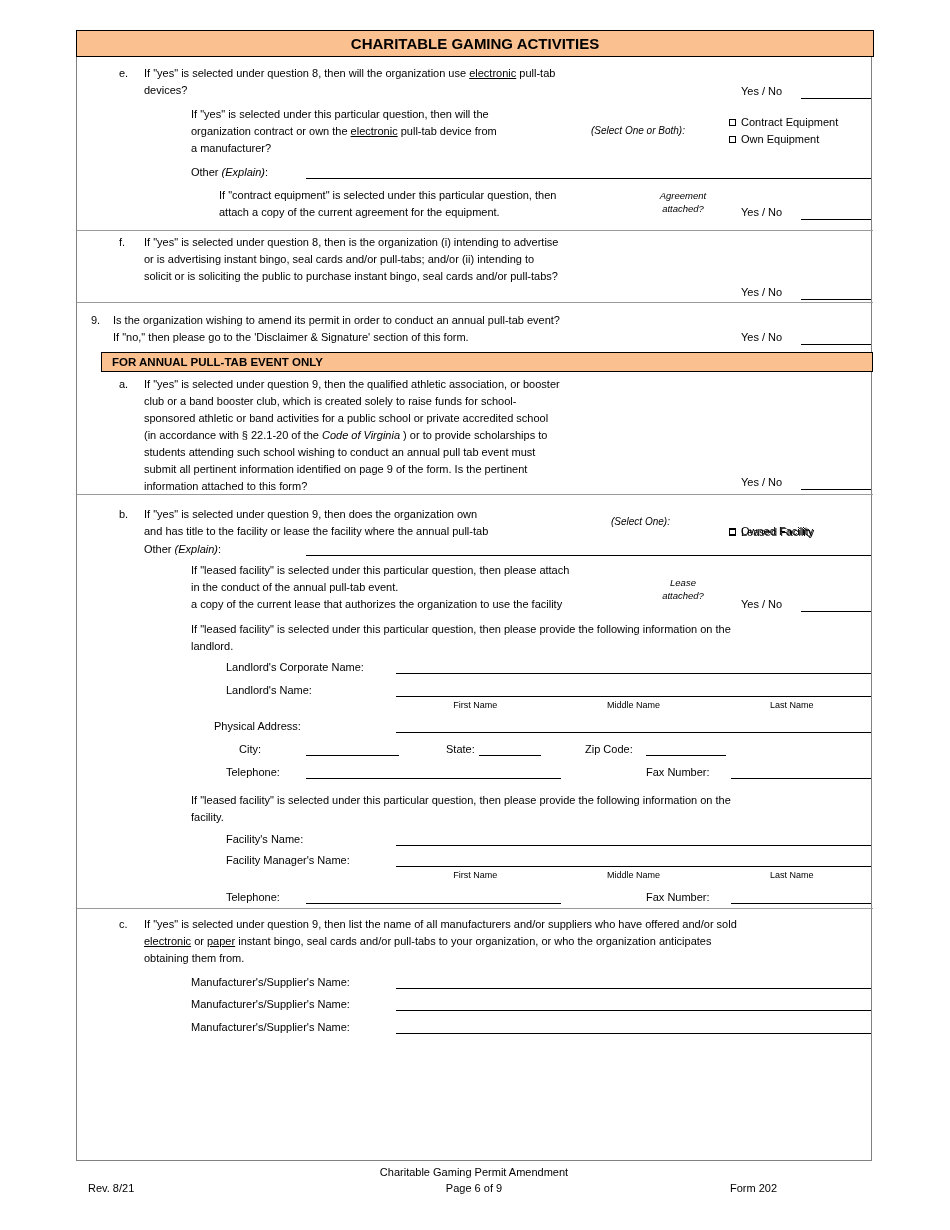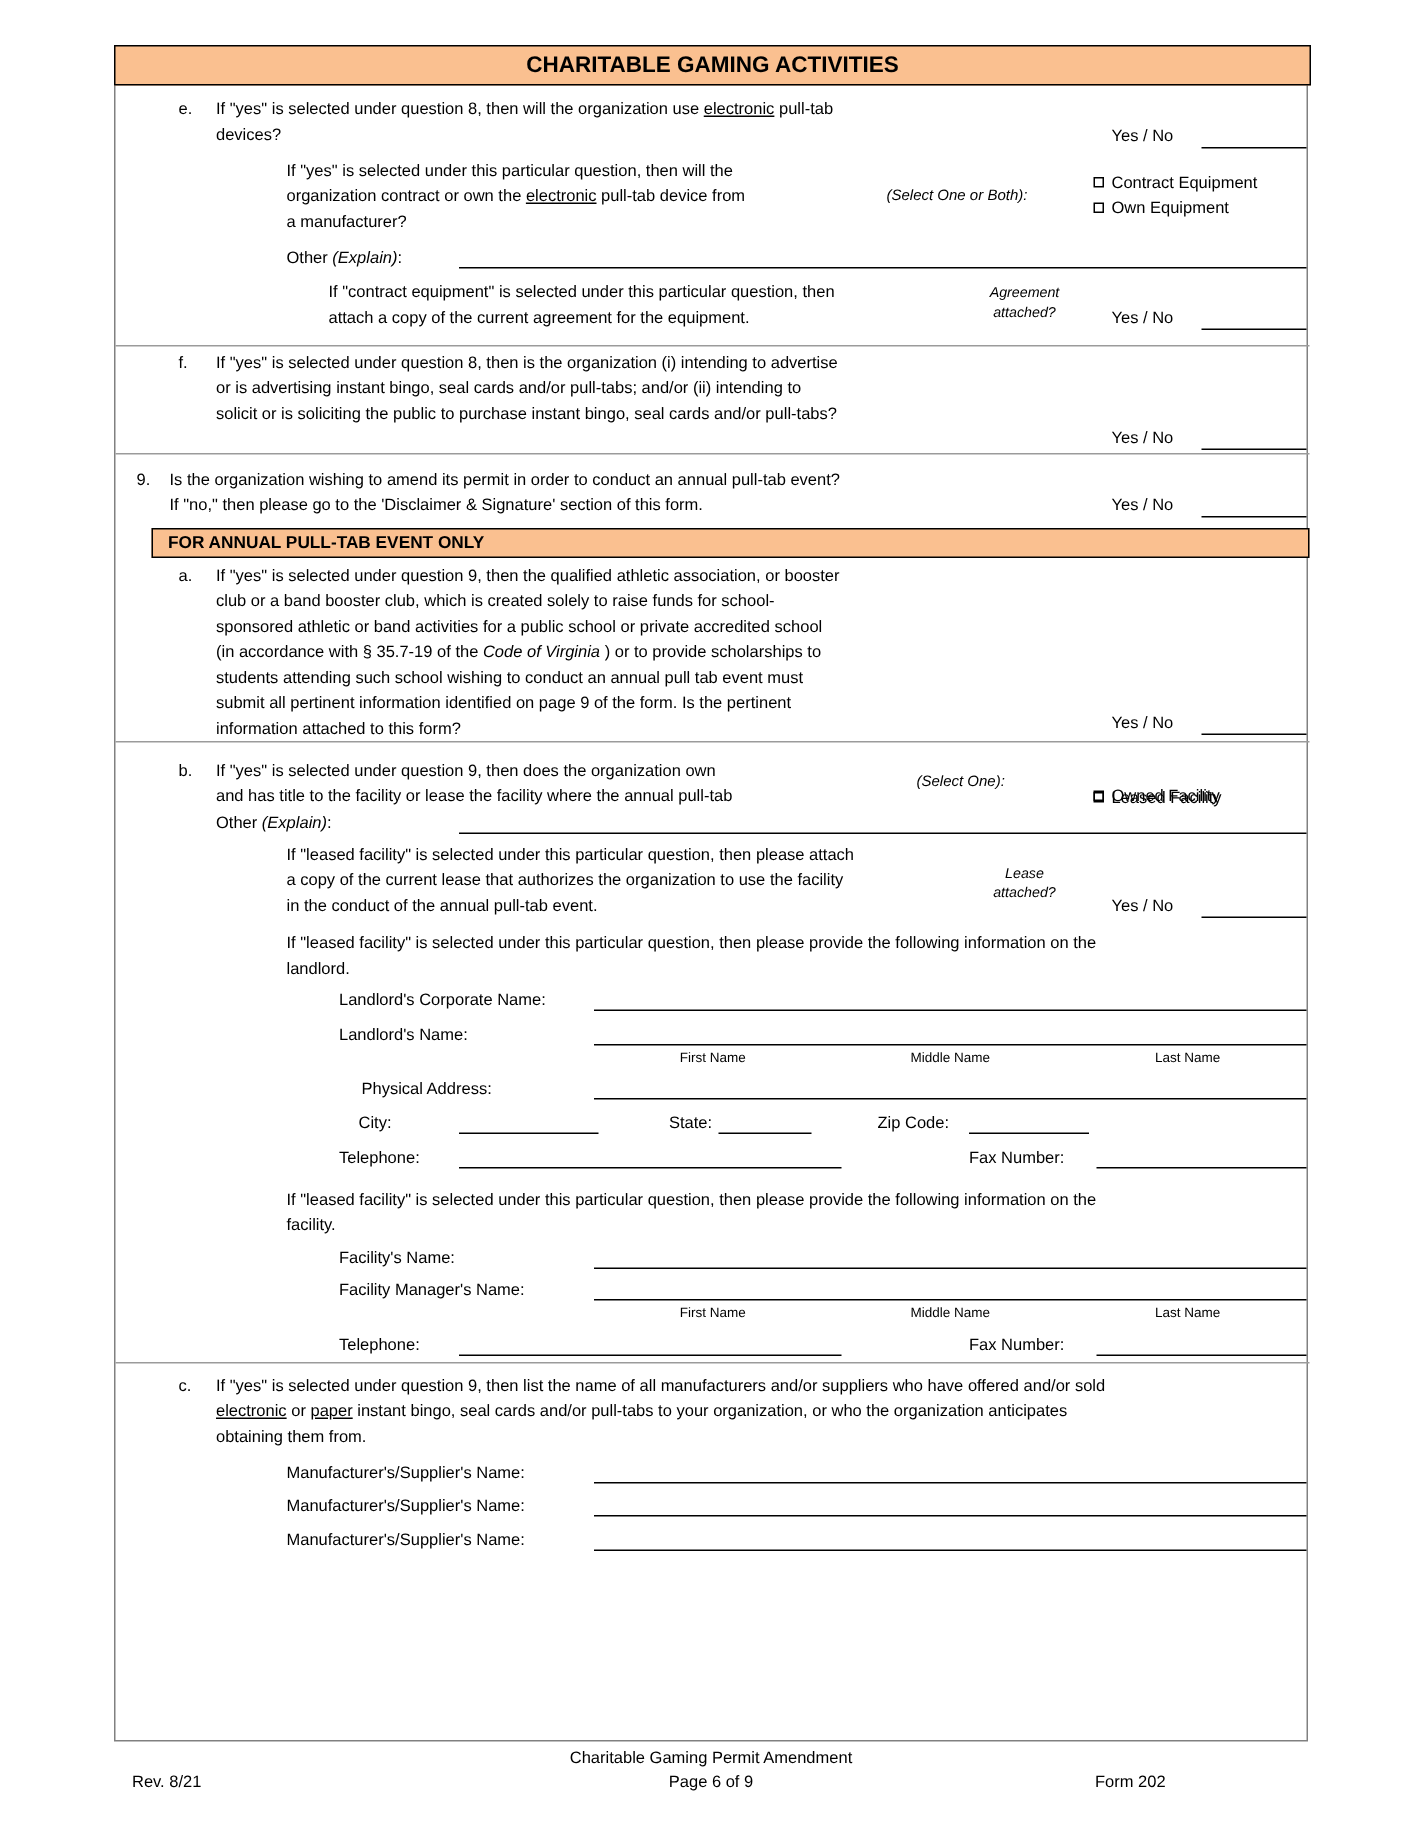--- a/index.html
+++ b/index.html
@@ -107,21 +107,21 @@
   <div class="abs" style="left:664px; top:298px;">Yes / No</div>
   <div class="fill" style="left:724px; top:313px; width:70px;"></div>
 
   <div class="banner">FOR ANNUAL PULL-TAB EVENT ONLY</div>
 
   <div class="abs" style="left:42px; top:345px;">a.</div>
   <div class="abs" style="left:67px; top:345px;">
     <div>If "yes" is selected under question 9, then the qualified athletic association, or booster</div>
     <div>club or a band booster club, which is created solely to raise funds for school-</div>
     <div>sponsored athletic or band activities for a public school or private accredited school</div>
-    <div><span>(in accordance with § 35.7-19 of the </span><span class="it">Code of Virginia</span><span> ) or to provide scholarships to</span></div>
+    <div><span>(in accordance with § 22.1-20 of the </span><span class="it">Code of Virginia</span><span> ) or to provide scholarships to</span></div>
     <div>students attending such school wishing to conduct an annual pull tab event must</div>
     <div>submit all pertinent information identified on page 9 of the form.  Is the pertinent</div>
     <div>information attached to this form?</div>
   </div>
   <div class="abs" style="left:664px; top:443px;">Yes / No</div>
   <div class="fill" style="left:724px; top:458px; width:70px;"></div>
 
   <div class="divider" style="top:463px;"></div>
 
   <div class="abs" style="left:42px; top:475px;">b.</div>
@@ -136,22 +136,22 @@
   <div class="cb" style="left:652px; top:492px;">
     <span class="cbbox"></span><span>Owned Facility</span>
   </div>
   <div class="abs" style="left:67px; top:510px;">
     <span>Other </span><span class="it">(Explain)</span><span>:</span>
   </div>
   <div class="fill" style="left:229px; top:524px; width:565px;"></div>
 
   <div class="abs" style="left:114px; top:531px;">
     <div>If "leased facility" is selected under this particular question, then please attach</div>
+    <div>in the conduct of the annual pull-tab event.</div>
     <div>a copy of the current lease that authorizes the organization to use the facility</div>
-    <div>in the conduct of the annual pull-tab event.</div>
   </div>
   <div class="attach" style="left:572px; top:545px;">
     <div>Lease</div>
     <div>attached?</div>
   </div>
   <div class="abs" style="left:664px; top:565px;">Yes / No</div>
   <div class="fill" style="left:724px; top:580px; width:70px;"></div>
 
   <div class="abs" style="left:114px; top:590px;">
     <div>If "leased facility" is selected under this particular question, then please provide the following information on the</div>
@@ -162,21 +162,21 @@
   <div class="fill" style="left:319px; top:642px; width:475px;"></div>
 
   <div class="abs" style="left:149px; top:651px;">Landlord's Name:</div>
   <div class="fill" style="left:319px; top:665px; width:475px;"></div>
   <div class="sublabels" style="left:319px; top:668px; width:475px;">
     <span>First Name</span>
     <span>Middle Name</span>
     <span>Last Name</span>
   </div>
 
-  <div class="abs" style="left:164px; top:687px;text-align:right;">Physical Address:</div>
+  <div class="abs" style="left:137px; top:687px;text-align:right;">Physical Address:</div>
   <div class="fill" style="left:319px; top:701px; width:475px;"></div>
 
   <div class="abs" style="left:162px; top:710px;">City:</div>
   <div class="fill" style="left:229px; top:724px; width:93px;"></div>
   <div class="abs" style="left:369px; top:710px;">State:</div>
   <div class="fill" style="left:402px; top:724px; width:62px;"></div>
   <div class="abs" style="left:508px; top:710px;">Zip Code:</div>
   <div class="fill" style="left:569px; top:724px; width:80px;"></div>
 
   <div class="abs" style="left:149px; top:733px;">Telephone:</div>

